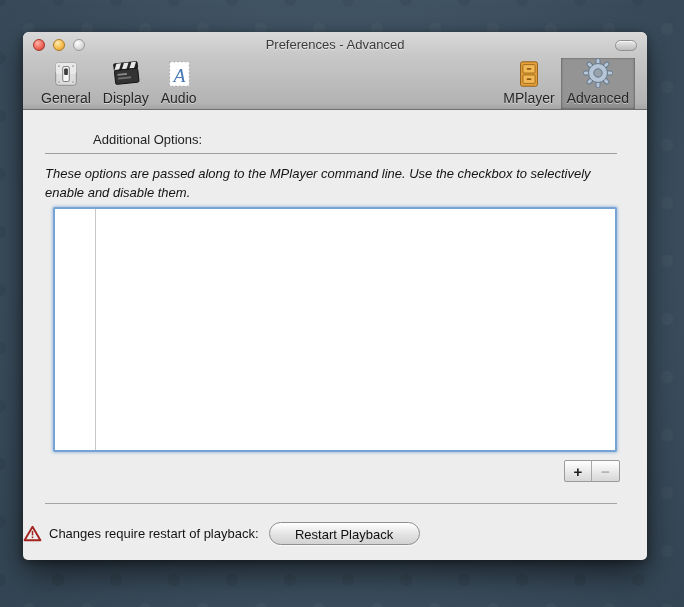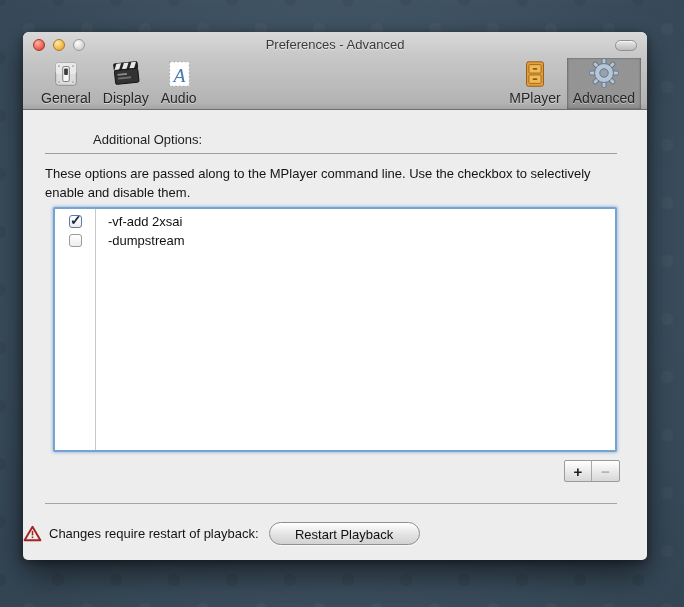--- a/index.html
+++ b/index.html
@@ -34,36 +34,36 @@
     font-size:13px; color:#3a3a3a; text-shadow:0 1px 0 rgba(255,255,255,0.5);
   }
   .pill-btn {
     position:absolute; right:10px; top:8px; width:22px; height:11px; border-radius:6px;
     background:linear-gradient(#e8e8e8,#bcbcbc); border:1px solid #8f8f8f;
     box-shadow:inset 0 1px 0 rgba(255,255,255,0.7);
   }
   
   .toolbar { position:absolute; left:0; top:26px; right:0; height:51px; display:flex; align-items:flex-end; }
   .tb-group-left  { display:flex; padding-left:12px; }
-  .tb-group-right { display:flex; margin-left:auto; padding-right:6px; }
+  .tb-group-right { display:flex; margin-left:auto; padding-right:12px; }
   .tb-item {
     display:flex; flex-direction:column; align-items:center; justify-content:flex-end;
     padding:2px 6px 3px 6px; min-width:44px; height:51px; cursor:default;
   }
   .tb-item .tb-icon { width:34px; height:34px; display:flex; align-items:center; justify-content:center; }
   .tb-item .tb-label { font-size:14px; color:#262626; text-shadow:0 1px 0 rgba(255,255,255,0.45); margin-top:1px; }
   .tb-item.selected {
     background:linear-gradient(rgba(0,0,0,0.26), rgba(0,0,0,0.16));
     box-shadow:inset 1px 0 2px rgba(0,0,0,0.25), inset -1px 0 2px rgba(0,0,0,0.25);
     align-items:center;
   }
   
   .section-label { position:absolute; left:22px; top:100px; font-size:13px; color:#1e1e1e;margin-left:48px; }
   .rule1 { position:absolute; left:22px; top:121px; width:572px; height:1px; background:#9f9f9f; }
-  .desc  { position:absolute; left:22px; top:132px; width:556px; font-size:13px; line-height:19px; color:#141414; }
+  .desc  { position:absolute; left:22px; top:132px; width:556px; font-size:13px; line-height:19px; color:#141414;font-style:italic; }
   .listbox {
     position:absolute; left:30px; top:175px; width:564px; height:245px;
     background:#ffffff; border:2px solid #74a3d4; border-radius:2px;
     box-shadow:0 0 3px 1px rgba(116,163,212,0.55);
   }
   .list-divider { position:absolute; left:40px; top:0; bottom:0; width:1px; background:#c8c8c8; }
   .list-rows { position:absolute; left:0; top:3px; right:0; }
   .list-row { display:flex; align-items:center; height:19px; }
   .cb-cell { width:41px; display:flex; justify-content:center; }
   .checkbox {
@@ -197,34 +197,20 @@
       </div>
     </div>
   </div>
 
   <div class="section-label">Additional Options:</div>
   <div class="rule1"></div>
   <div class="desc">These options are passed along to the MPlayer command line. Use the checkbox to selectively enable and disable them.</div>
 
   <div class="listbox">
     <div class="list-divider"></div>
-    <div class="list-rows">
-      <div class="list-row">
-        <div class="cb-cell">
-          <div class="checkbox checked"></div>
-        </div>
-        <div class="row-label">-vf-add 2xsai</div>
-      </div>
-      <div class="list-row">
-        <div class="cb-cell">
-          <div class="checkbox"></div>
-        </div>
-        <div class="row-label">-dumpstream</div>
-      </div>
-    </div>
   </div>
 
   <div class="segmented">
     <div class="seg-btn add">+</div>
     <div class="seg-btn remove">−</div>
   </div>
 
   <div class="rule2"></div>
 
   <div class="footer">

